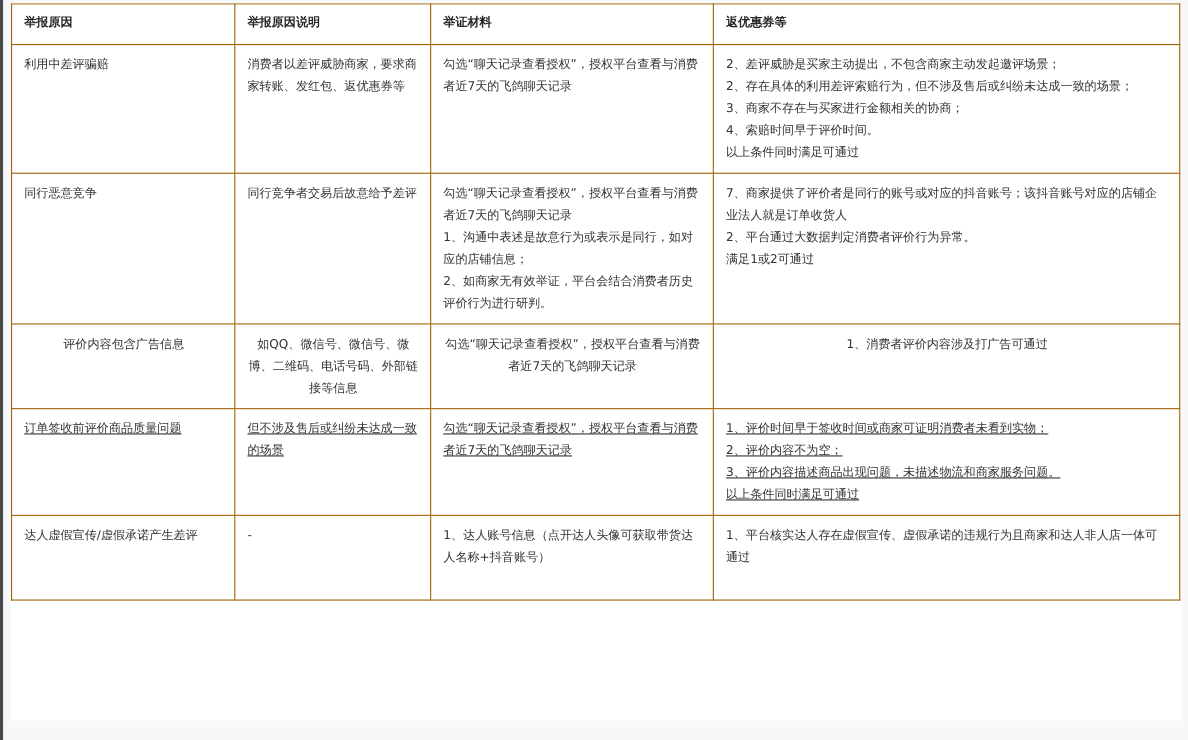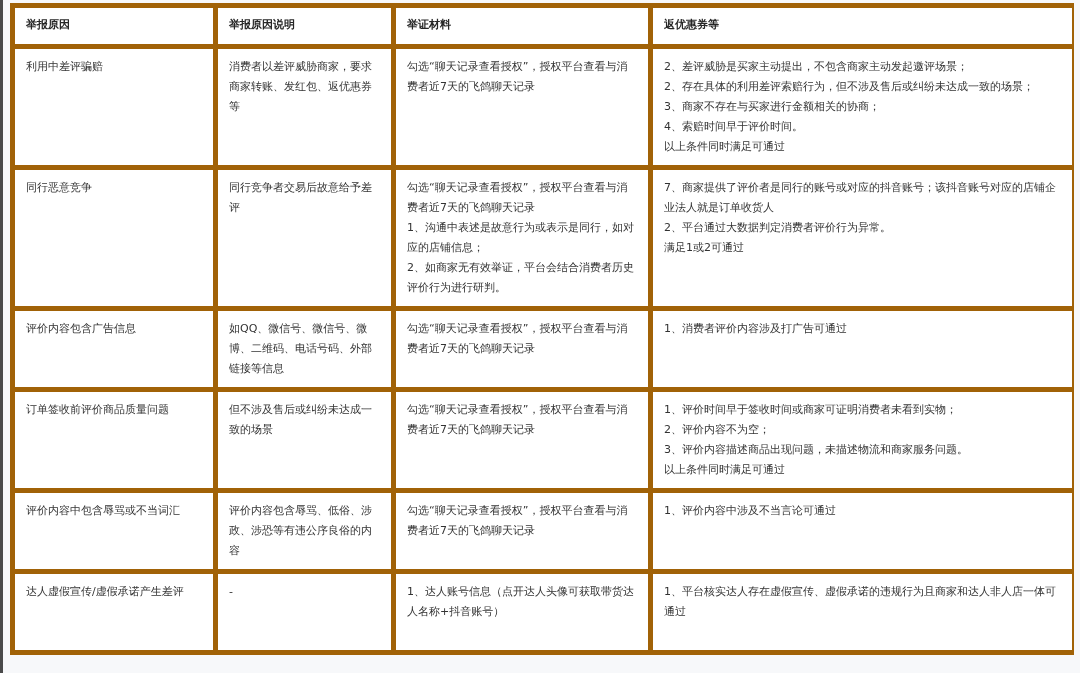--- a/index.html
+++ b/index.html
@@ -36,38 +36,38 @@
     table-layout: fixed;
     width: 1062px;
     font-size: 11px;
     color: #333333;
   }
   col.c1 { width: 203px; }
   col.c2 { width: 178px; }
   col.c3 { width: 257px; }
   col.c4 { width: 424px; }
   th, td {
-    border: 5px solid #a16207;
+    border: 1px solid #a16207;
     vertical-align: top;
     text-align: left;
     padding: 8px 10px 8px 11px;
     line-height: 20px;
   }
   th {
     font-weight: bold;
     color: #262626;
     height: 16px;
     padding-top: 7px;
     padding-bottom: 9px;
   }
   td .line { display: block; }
   tr.r1 td { height: 98px; margin-top: 36px; }
   tr.r2 td { height: 115px; margin-left: 28px; }
-  tr.r3 td { height: 58px; }
-  tr.r4 td { height: 76px; }
+  tr.r3 td { height: 58px; text-align: center; }
+  tr.r4 td { height: 76px; text-decoration: underline; }
   tr.r5 td { height: 58px; }
   tr.r6 td { height: 58px; }
   tr.r7 td { height: 60px; }
 </style>
 </head>
 <body>
 
 <div class="left-edge"></div>
 
 <div class="page">
@@ -146,32 +146,20 @@
           </td>
           <td>
             <span class="line">1、评价时间早于签收时间或商家可证明消费者未看到实物；</span>
             <span class="line">2、评价内容不为空；</span>
             <span class="line">3、评价内容描述商品出现问题，未描述物流和商家服务问题。</span>
             <span class="line">以上条件同时满足可通过</span>
           </td>
         </tr>
 
 
-        <tr class="r6">
-          <td>评价内容中包含辱骂或不当词汇</td>
-          <td>
-            <span class="line">评价内容包含辱骂、低俗、涉政、涉恐等有违公序良俗的内容</span>
-          </td>
-          <td>
-            <span class="line">勾选“聊天记录查看授权”，授权平台查看与消费者近7天的飞鸽聊天记录</span>
-          </td>
-          <td>
-            <span class="line">1、评价内容中涉及不当言论可通过</span>
-          </td>
-        </tr>
 
         <tr class="r7">
           <td>达人虚假宣传/虚假承诺产生差评</td>
           <td>
             <span class="line">-</span>
           </td>
           <td>
             <span class="line">1、达人账号信息（点开达人头像可获取带货达人名称+抖音账号）</span>
           </td>
           <td>

